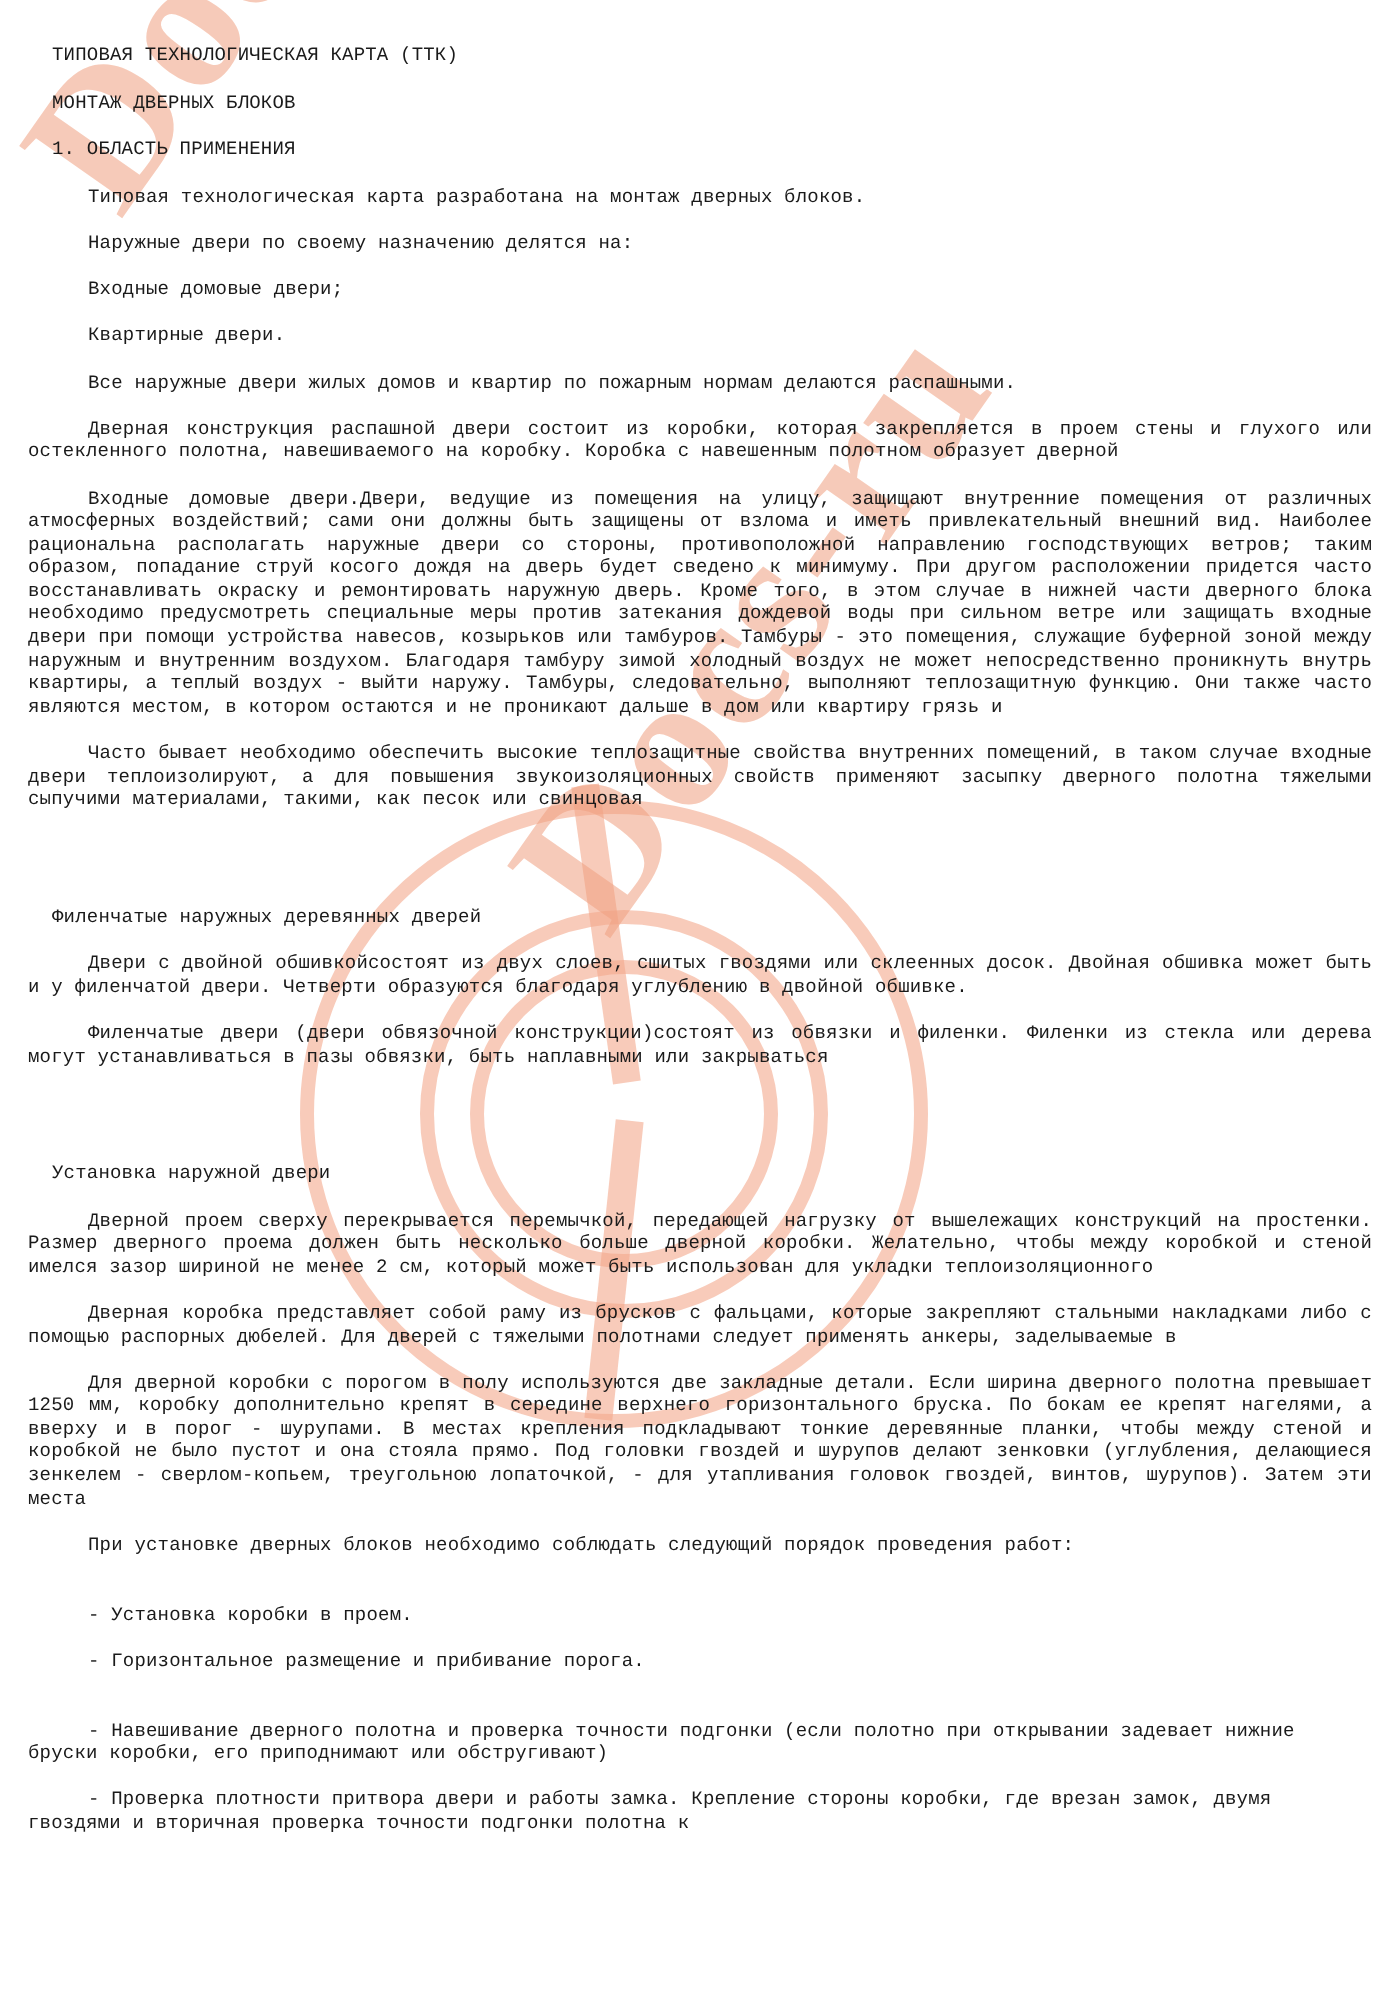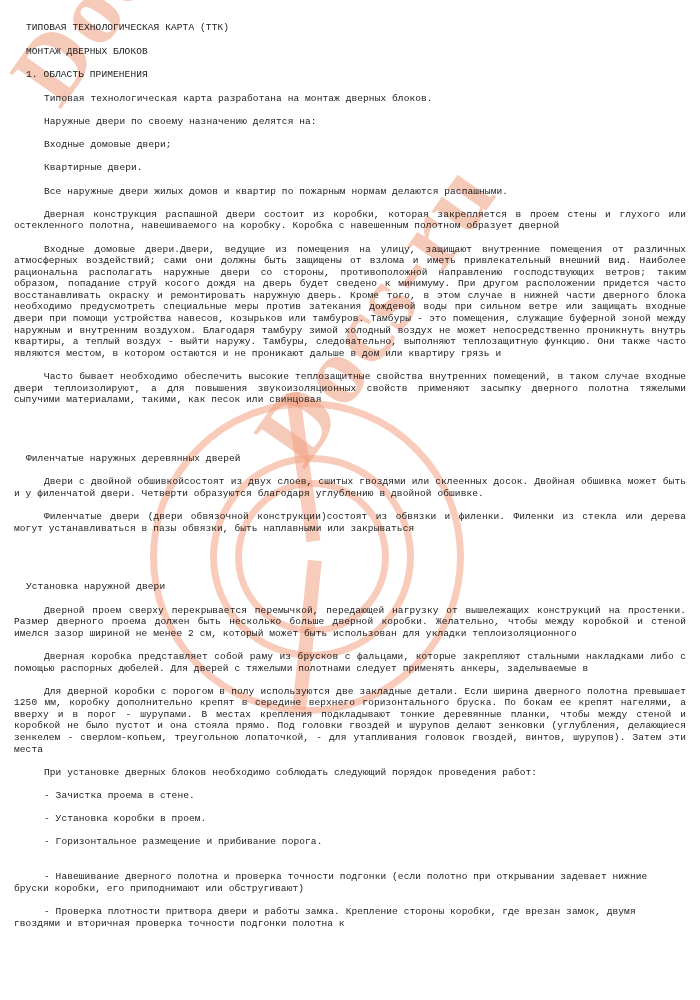--- a/index.html
+++ b/index.html
@@ -173,21 +173,20 @@
     <div class="blank"></div>
     <div class="line">Установка наружной двери</div>
     <div class="para indent">Дверной проем сверху перекрывается перемычкой, передающей нагрузку от вышележащих конструкций на простенки. Размер дверного проема должен быть несколько больше дверной коробки. Желательно, чтобы между коробкой и стеной имелся зазор шириной не менее 2 см, который может быть использован для укладки теплоизоляционного</div>
     <div class="blank"></div>
     <div class="para indent">Дверная коробка представляет собой раму из брусков с фальцами, которые закрепляют стальными накладками либо с помощью распорных дюбелей. Для дверей с тяжелыми полотнами следует применять анкеры, заделываемые в</div>
     <div class="blank"></div>
     <div class="para indent">Для дверной коробки с порогом в полу используются две закладные детали. Если ширина дверного полотна превышает 1250 мм, коробку дополнительно крепят в середине верхнего горизонтального бруска. По бокам ее крепят нагелями, а вверху и в порог - шурупами. В местах крепления подкладывают тонкие деревянные планки, чтобы между стеной и коробкой не было пустот и она стояла прямо. Под головки гвоздей и шурупов делают зенковки (углубления, делающиеся зенкелем - сверлом-копьем, треугольною лопаточкой, - для утапливания головок гвоздей, винтов, шурупов). Затем эти места</div>
     <div class="blank"></div>
     <div class="para indent">При установке дверных блоков необходимо соблюдать следующий порядок проведения работ:</div>
     <div class="blank"></div>
-    <div class="listitem">- Зачистка проема в стене.</div>
     <div class="blank"></div>
     <div class="listitem">- Установка коробки в проем.</div>
     <div class="blank"></div>
     <div class="listitem">- Горизонтальное размещение и прибивание порога.</div>
     <div class="blank"></div>
     <div class="blank"></div>
     <div class="listitem">- Навешивание дверного полотна и проверка точности подгонки (если полотно при открывании задевает нижние бруски коробки, его приподнимают или обстругивают)</div>
     <div class="blank"></div>
     <div class="listitem">- Проверка плотности притвора двери и работы замка. Крепление стороны коробки, где врезан замок, двумя гвоздями и вторичная проверка точности подгонки полотна к</div>
     <div class="blank"></div>

